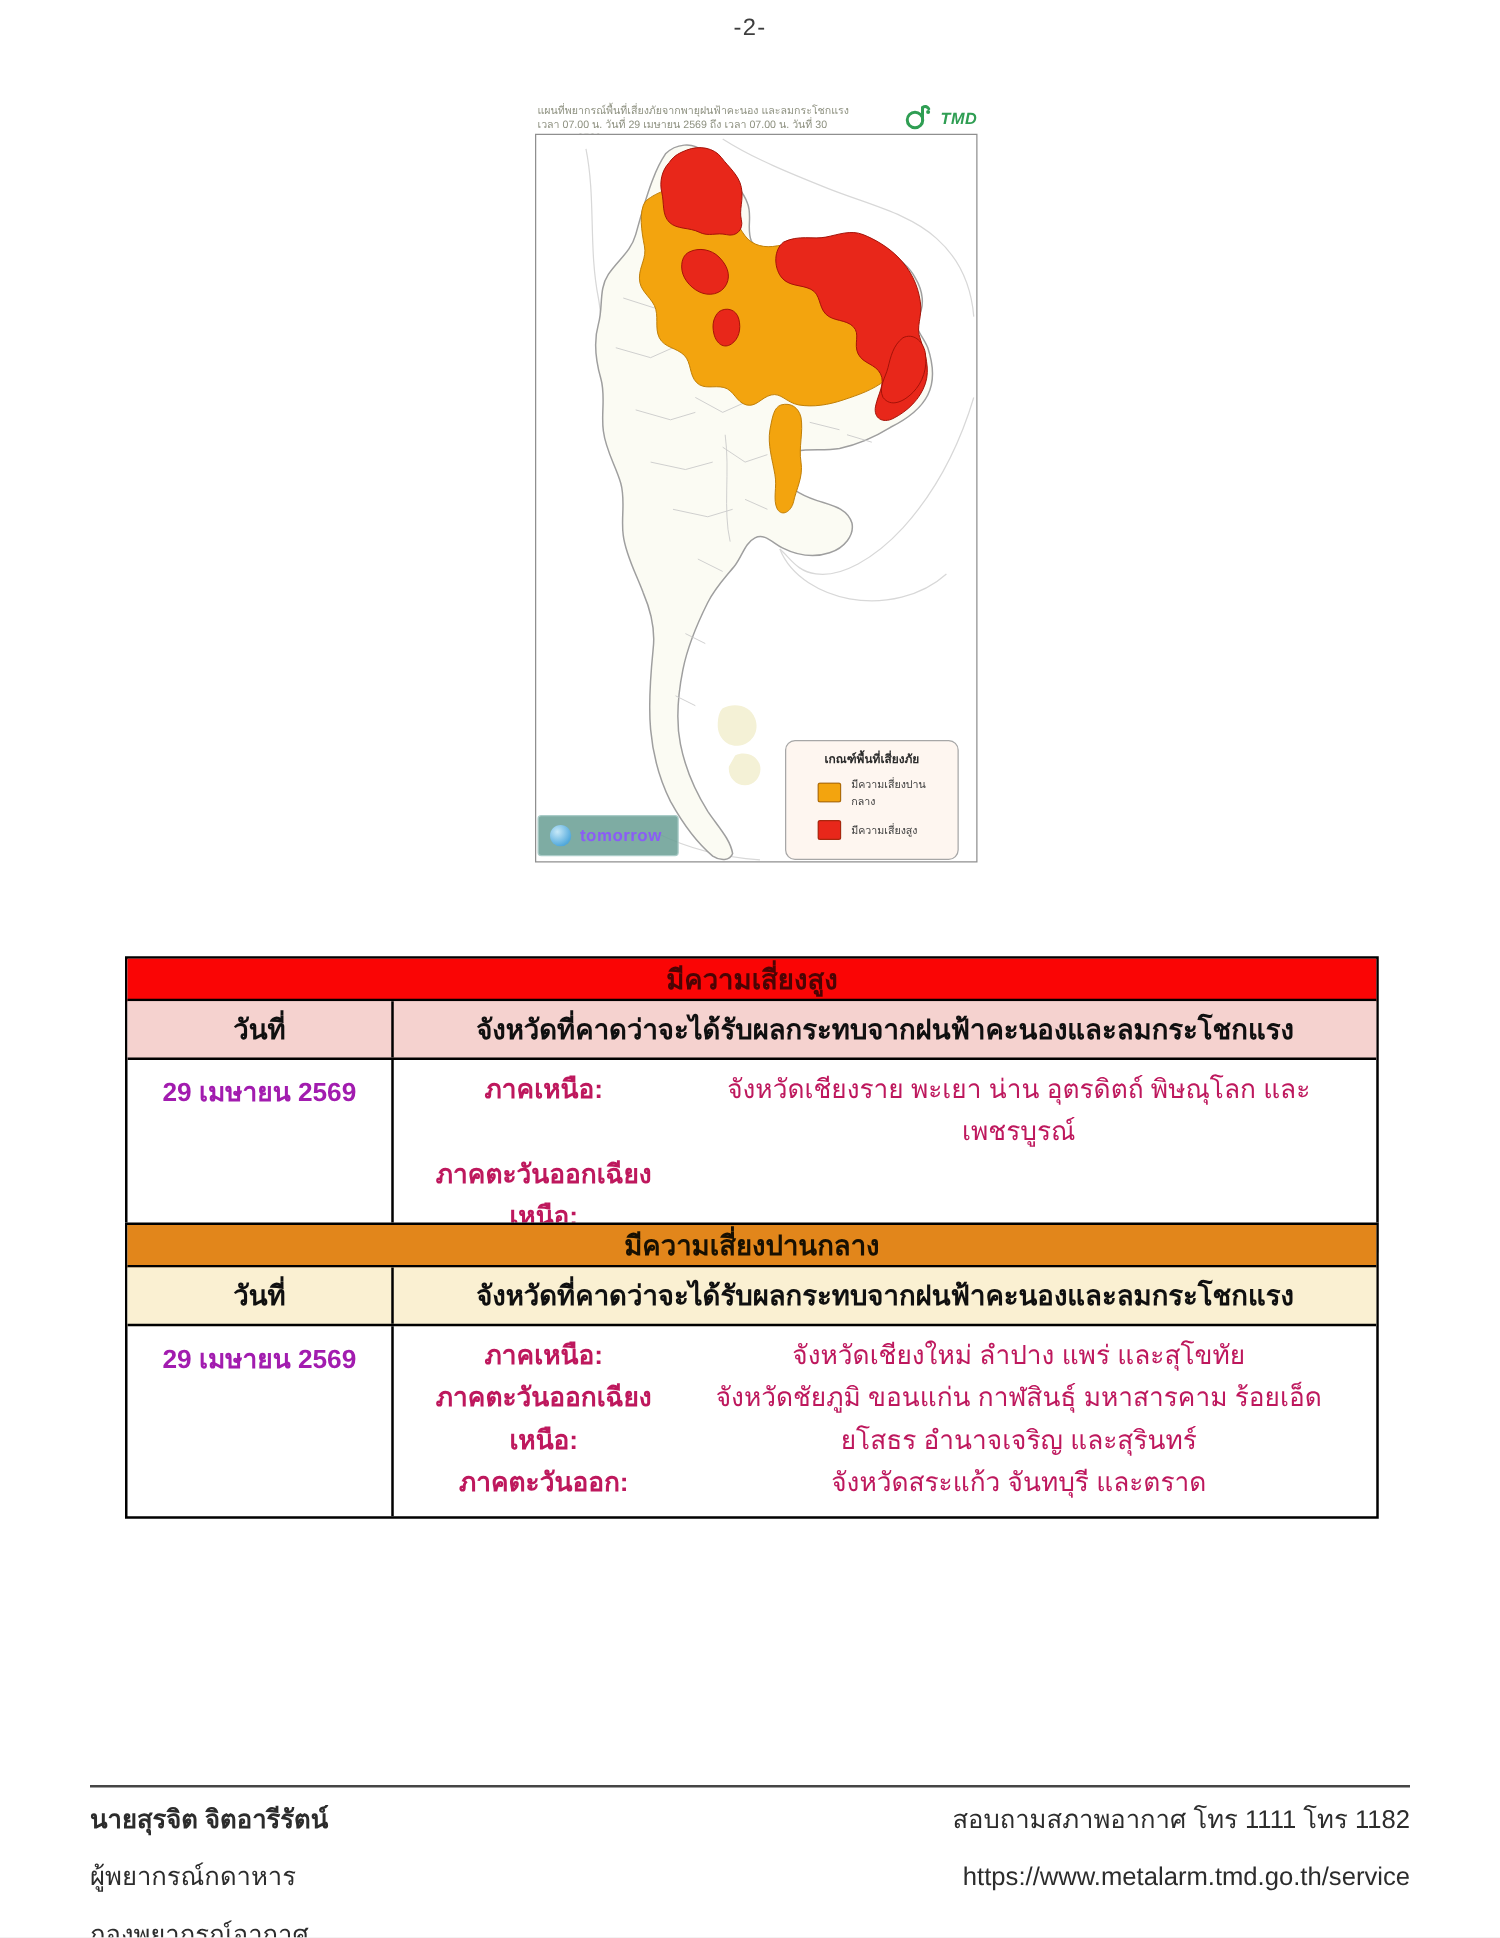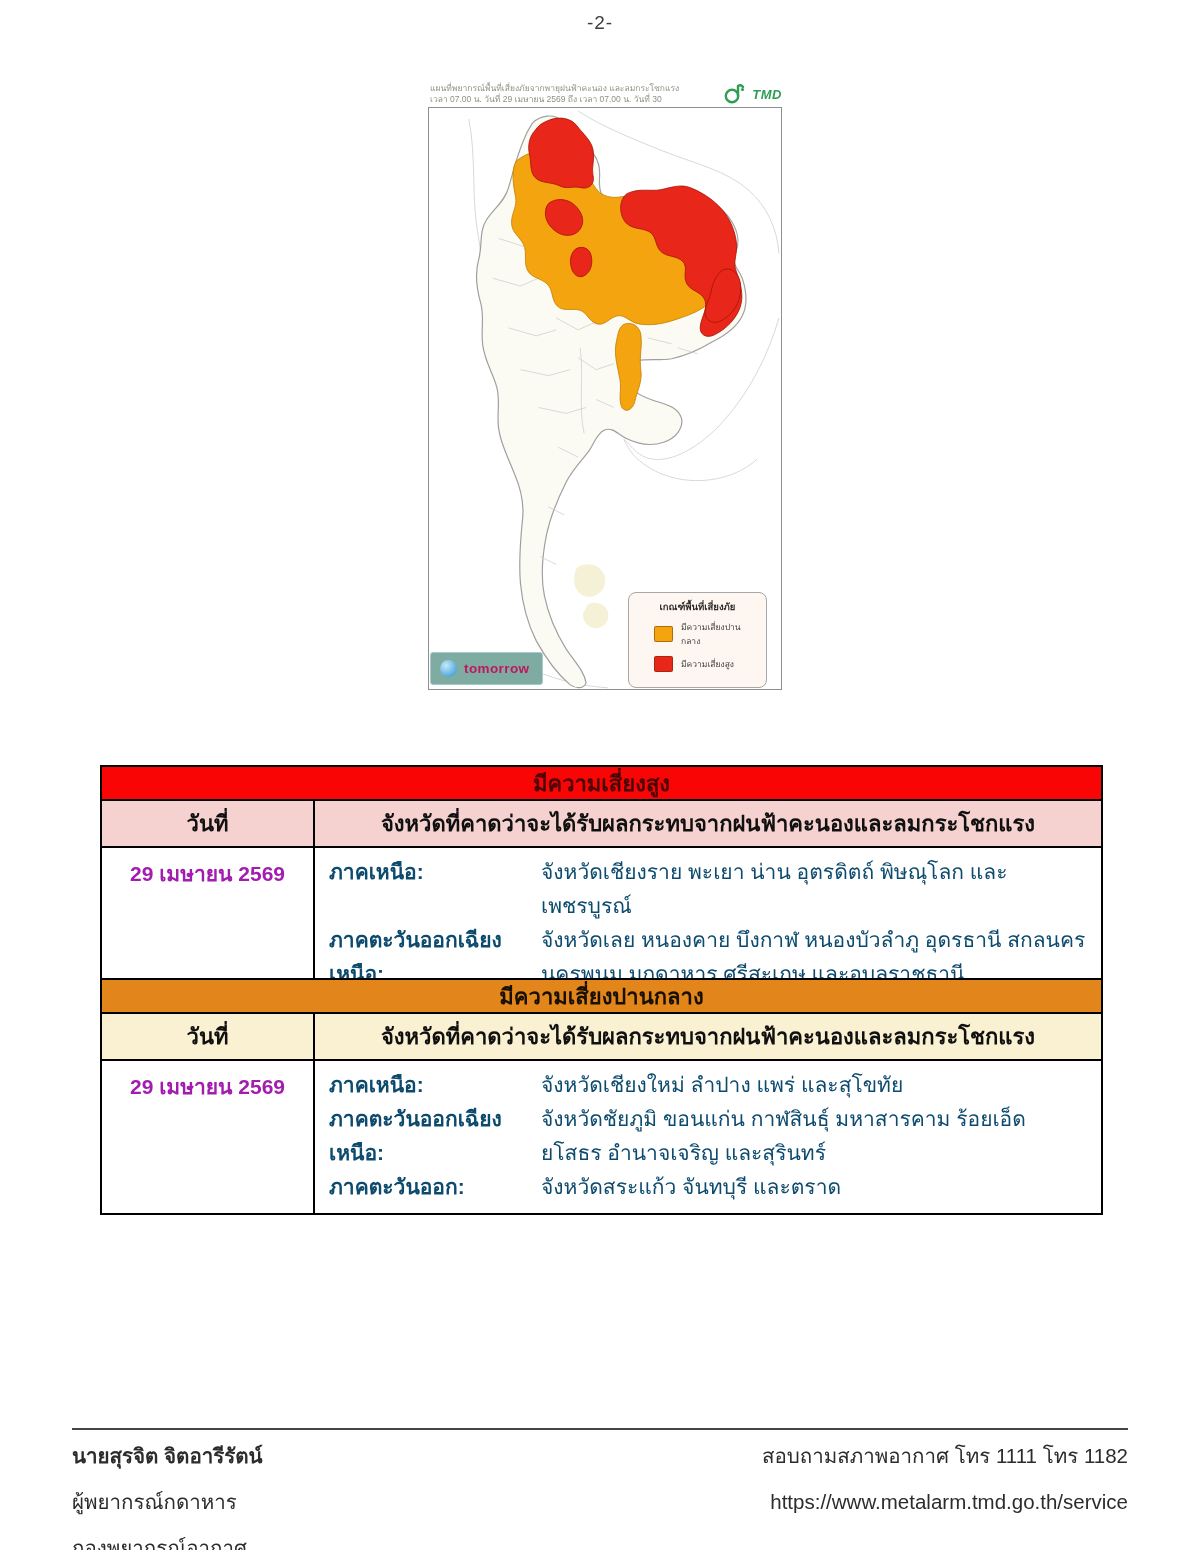--- a/index.html
+++ b/index.html
@@ -33,40 +33,40 @@
   .legend-title { font-size:9.5px; font-weight:bold; color:#2a2a2a; text-align:center; margin-bottom:6px; }
   .legend-item { display:flex; align-items:center; gap:8px; margin-bottom:8px; }
   .legend-swatch { width:19px; height:16px; border:1.5px solid rgba(90,40,0,.45); border-radius:2px; flex:none; }
   .legend-label { font-size:8.5px; color:#3c3c3c; }
 
   .watermark { position:absolute; left:1px; bottom:4px; width:113px; height:33px;
                background:rgba(108,161,150,.88); border:1px solid #aaccc8; border-radius:3px;
                display:flex; align-items:center; gap:7px; padding:0 9px; }
   .wm-circle { width:17px; height:17px; border-radius:50%; flex:none;
                background:radial-gradient(circle at 35% 32%, #c7e9f8 0%, #55abdd 70%, #3e93c9 100%); }
-  .wm-text { color:#be185d; font-size:13.5px; font-weight:600; letter-spacing:.4px; }
+  .wm-text { color:#8b5cf6; font-size:13.5px; font-weight:600; letter-spacing:.4px; }
 
   
   .risk-table { position:absolute; left:100px; width:1003px; border:2px solid #000; background:#fff; }
   #table-high { top:765px; }
   #table-moderate { top:978px; }
   .rt-header { height:34px; display:flex; align-items:center; justify-content:center;
                font-size:22px; font-weight:bold; border-bottom:2px solid #000; }
   #table-high .rt-header { color:#4a0404; }
   #table-moderate .rt-header { color:#181002; }
   .rt-sub { display:grid; grid-template-columns:213px 1fr; border-bottom:2px solid #000; }
   .rt-sub > div { padding:5px 6px; text-align:center; font-size:22px; font-weight:bold; color:#101010; }
   .rt-sub .c1 { border-right:2px solid #000; }
   .rt-body { display:grid; grid-template-columns:213px 1fr; }
   .rt-body .c1 { border-right:2px solid #000; text-align:center; padding-top:9px;
                  font-size:21px; font-weight:600; color:#a21caf; }
   .rt-body .c2 { padding:7px 12px 9px 14px; }
   #table-high .rt-body { min-height:107px; }
   #table-moderate .rt-body { min-height:131px; }
-  .prov-row { display:flex; font-size:21px; line-height:34px; color:#0c4a6e; }
+  .prov-row { display:flex; font-size:21px; line-height:34px; color:#be185d;text-align:center; }
   .prov-label { width:212px; flex:none; font-weight:bold; }
   .prov-text { flex:1; }
 
   
   .footer-rule { position:absolute; left:72px; right:72px; top:1428px; border-top:2px solid #454545; }
   .footer-left { position:absolute; left:72px; top:1433px; font-size:20.5px; line-height:46px; color:#2c2c2c; }
   .footer-left .fl-0 { font-weight:bold; }
   .footer-right { position:absolute; right:72px; top:1433px; text-align:right;
                   font-size:20.5px; line-height:46px; color:#2c2c2c; }
 </style>
@@ -190,21 +190,20 @@
     </div>
     <div class="rt-body">
       <div class="c1">29 เมษายน 2569</div>
       <div class="c2">
         <div class="prov-row">
           <div class="prov-label">ภาคเหนือ:</div>
           <div class="prov-text">จังหวัดเชียงราย พะเยา น่าน อุตรดิตถ์ พิษณุโลก และเพชรบูรณ์</div>
         </div>
         <div class="prov-row">
           <div class="prov-label">ภาคตะวันออกเฉียงเหนือ:</div>
-          <div class="prov-text">จังหวัดเลย หนองคาย บึงกาฬ หนองบัวลำภู อุดรธานี สกลนคร นครพนม มุกดาหาร ศรีสะเกษ และอุบลราชธานี</div>
         </div>
       </div>
     </div>
   </div>
 
   <div class="risk-table" id="table-moderate">
     <div class="rt-header" style="background: rgb(226, 134, 27);">มีความเสี่ยงปานกลาง</div>
     <div class="rt-sub" style="background: rgb(250, 240, 210);">
       <div class="c1">วันที่</div>
       <div class="c2">จังหวัดที่คาดว่าจะได้รับผลกระทบจากฝนฟ้าคะนองและลมกระโชกแรง</div>

